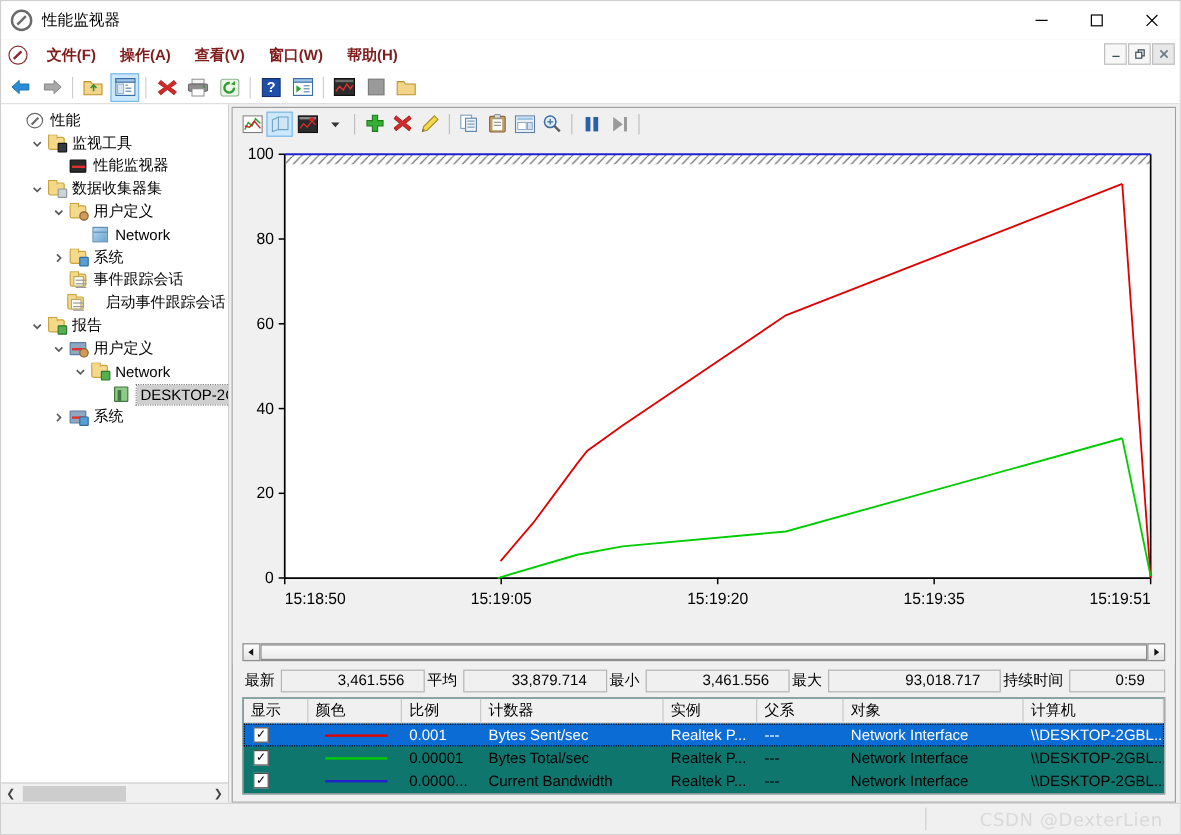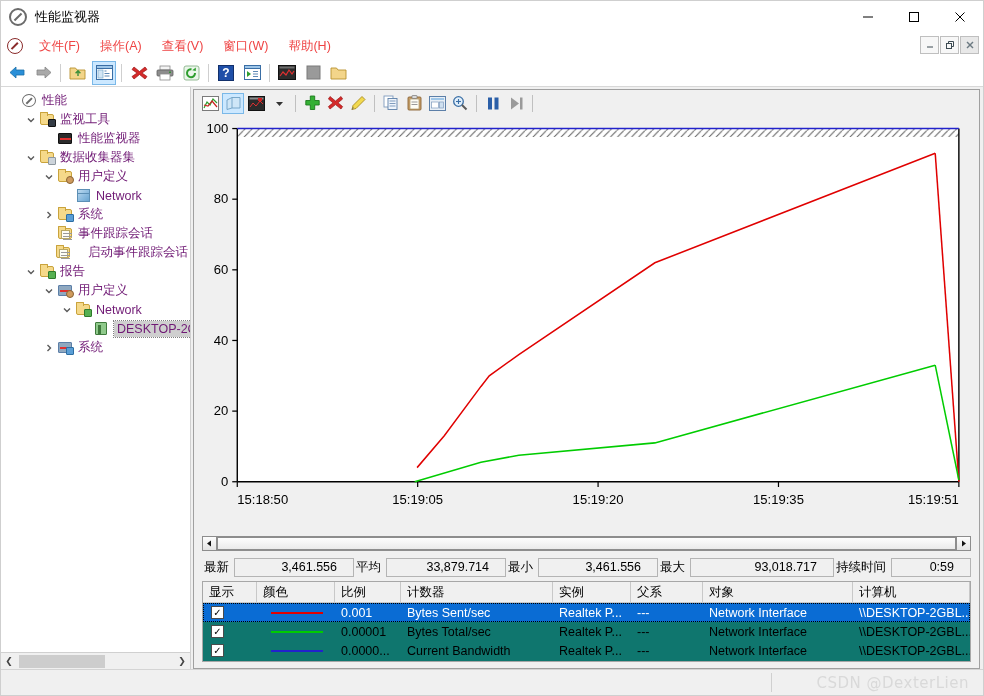--- a/index.html
+++ b/index.html
@@ -82,23 +82,24 @@
     content: "";
     position: absolute;
     left: 2px; top: 5.5px;
     width: 9px; height: 1.5px;
     background: #8a2b2b;
     transform: rotate(-45deg);
   }
   .menu-item {
     padding: 3px 10px;
     font-size: 12.5px;
-    color: #ef4444;
+    color: #7f1d1d;
     white-space: nowrap;
     cursor: default;
+    font-weight: bold;
   }
   .mdi-btns {
     position: absolute;
     right: 4px; top: 3px;
     display: flex; gap: 1px;
   }
   .mdi-btn {
     width: 19px; height: 18px;
     border: 1px solid #bfbfbf;
     background: #f7f7f7;
@@ -164,21 +165,21 @@
     display: flex; align-items: center; justify-content: center;
     color: #6a6a6a;
   }
   .twist svg { display:block; }
   .ticon {
     width: 17px; height: 15px;
     flex: 0 0 17px;
     margin-right: 4px;
     position: relative;
   }
-  .tlabel { color: #701a75; }
+  .tlabel { color: #000000; }
   .tnode.selected .tlabel {
     background: #cfcfcf;
     padding: 1px 3px;
     outline: 1px dotted #808080;
   }
   
   .ic-folder {
     position: absolute; left: 1px; top: 2px;
     width: 14px; height: 11px;
     background: #f5d98a;

